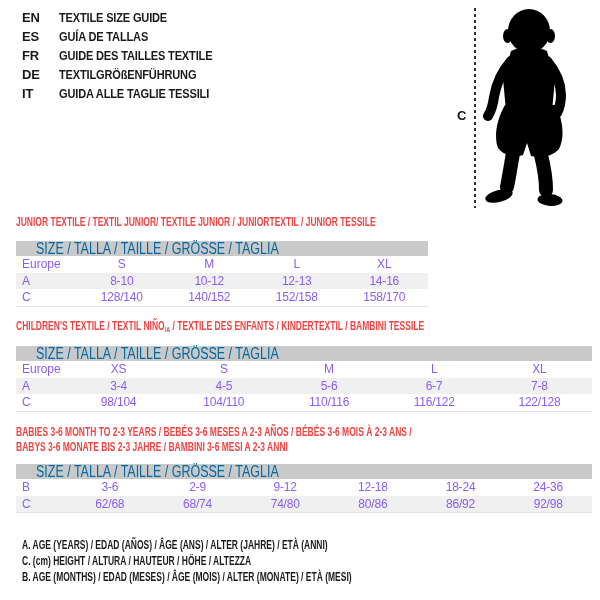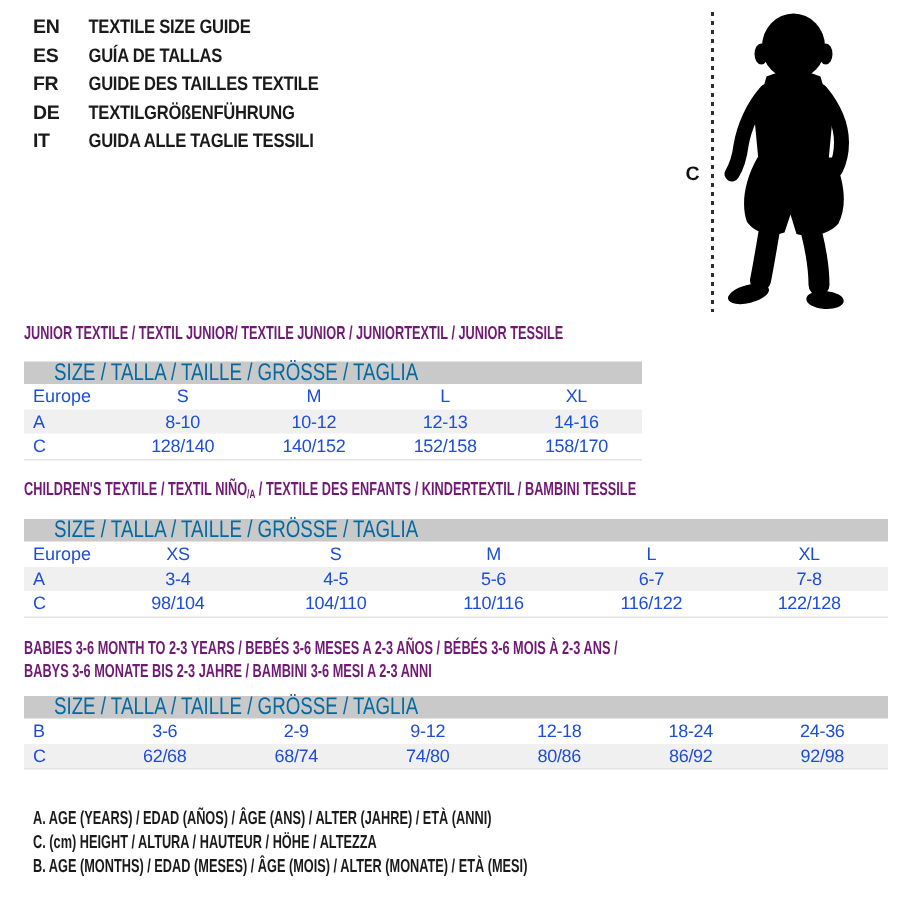--- a/index.html
+++ b/index.html
@@ -26,33 +26,33 @@
     background-image:repeating-linear-gradient(to bottom,#2e2e2e 0 3px,transparent 3px 6px);
   }
   .c-label{position:absolute;left:2px;top:103px;font-weight:bold;font-size:13px;color:#111;}
   .figure svg{position:absolute;left:26px;top:2px;}
 
   
   .size-table{position:absolute;left:16px;}
   .s1{top:216px;width:412px;}
   .s2{top:320px;width:576px;}
   .s3{top:425px;width:576px;}
-  .tbl-title{font-weight:bold;font-size:12.5px;line-height:12px;color:#701a75;white-space:nowrap;}
+  .tbl-title{font-weight:bold;font-size:12.5px;line-height:12px;color:#ef4444;white-space:nowrap;}
   .s3 .tbl-title{line-height:15px;}
   .title-line{height:12px;line-height:12px;white-space:nowrap;}
   .s3 .title-line{height:15px;line-height:15px;}
   .title-sub{font-size:8px;vertical-align:-2px;}
   .s1 .tbl{margin-top:13px;}
   .s2 .tbl{margin-top:14px;}
   .s3 .tbl{margin-top:9px;}
   .tbl-header{
     height:15px;line-height:15px;background:var(--table-header-bg,#c9c9c9);
     color:#0369a1;font-size:16px;padding-left:20px;
   }
-  .trow{display:flex;height:16.5px;line-height:16.5px;font-size:12px;color:#1d4ed8;}
+  .trow{display:flex;height:16.5px;line-height:16.5px;font-size:12px;color:#8b5cf6;}
   .trow.shaded{background:var(--row-shaded-bg,#f0f0f0);}
   .tbl-rows{border-bottom:1px solid #e3e3e3;}
   .cell-label{flex:0 0 auto;padding-left:6px;box-sizing:border-box;}
   .s1 .cell-label{width:62px;}
   .s2 .cell-label,.s3 .cell-label{width:50px;}
   .cell-data{flex:1 1 0;text-align:center;letter-spacing:-0.2px;}
 
   
   .footnotes{position:absolute;left:22px;top:537px;}
   .foot-line{height:16px;line-height:16px;font-weight:bold;font-size:12.5px;white-space:nowrap;}

